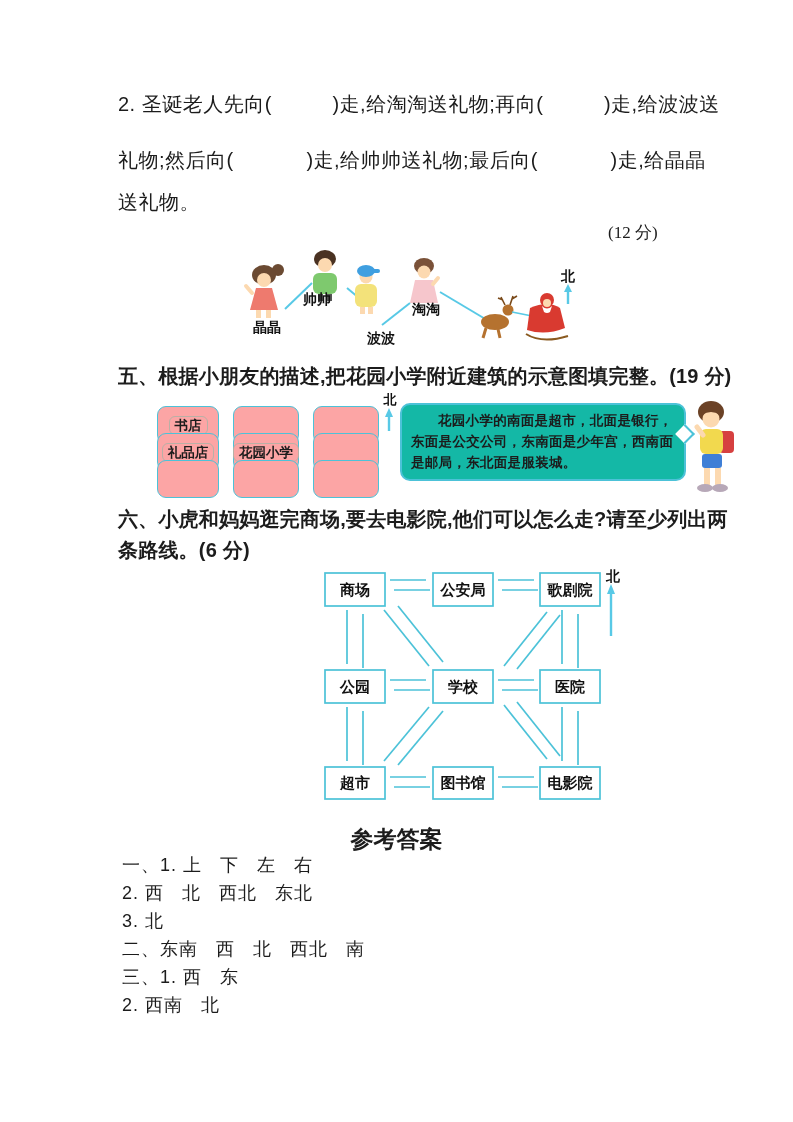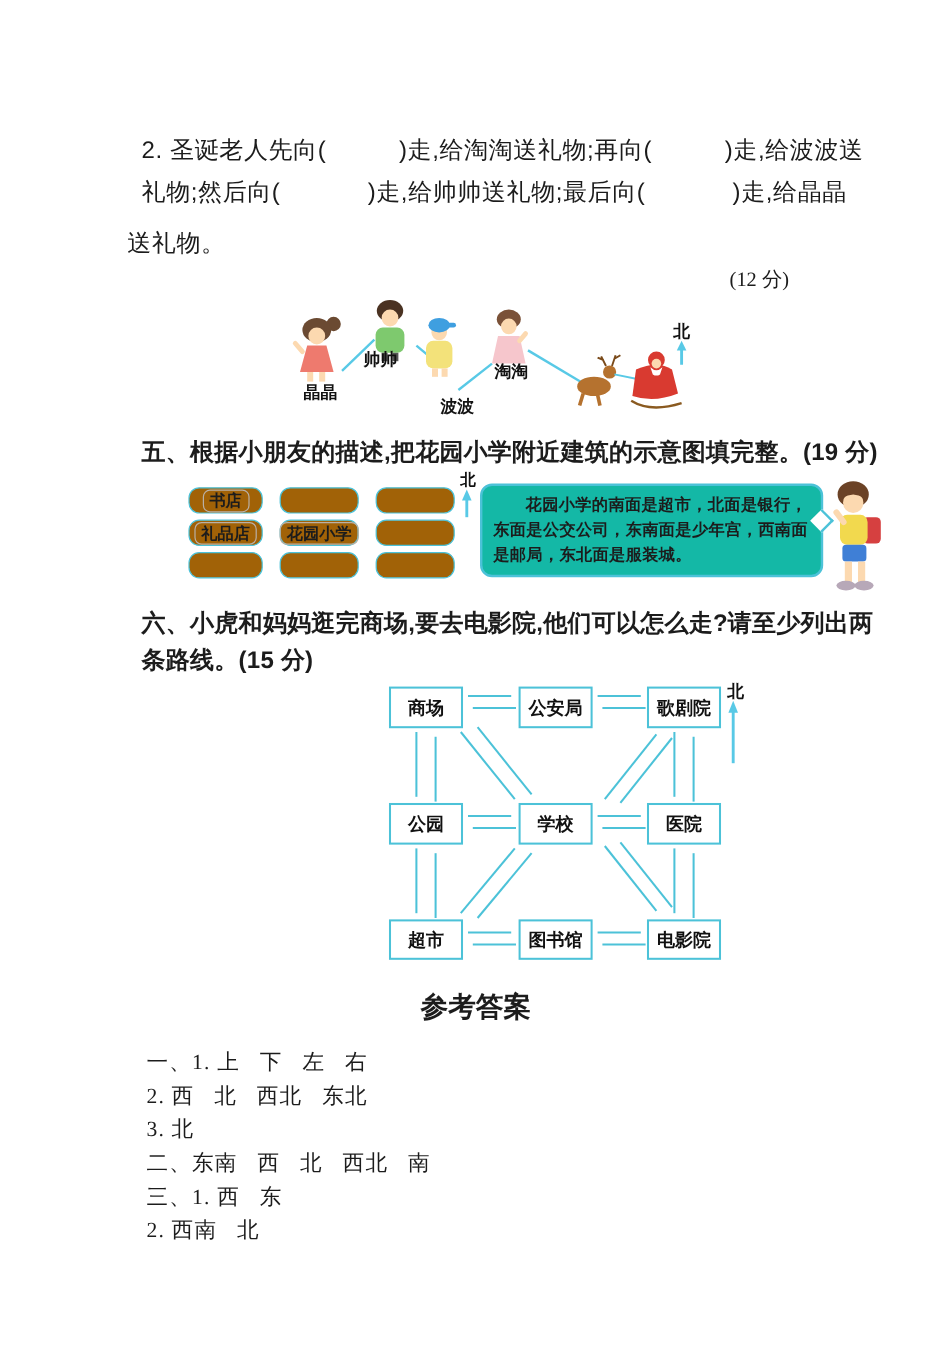--- a/index.html
+++ b/index.html
@@ -3,42 +3,42 @@
 <meta charset="utf-8">
 <style>
   html,body{margin:0;padding:0;}
   body{width:793px;height:1122px;position:relative;background:#ffffff;overflow:hidden;
        font-family:"Liberation Sans",sans-serif;color:#1c1c1c;}
   .abs{position:absolute;}
   .qline{font-size:20px;font-weight:500;white-space:pre;letter-spacing:0.5px;}
   .score{font-size:17px;font-family:"Liberation Serif",serif;}
   .heading{font-size:20px;font-weight:600;white-space:pre;letter-spacing:0.2px;}
   
-  .gcell{position:absolute;width:62px;height:22px;border:1.6px solid #4cc2d8;border-radius:9px;
-         display:flex;align-items:center;justify-content:center;background:#a16207;box-sizing:border-box;}
+  .gcell{position:absolute;width:62px;height:38px;border:1.6px solid #4cc2d8;border-radius:9px;
+         display:flex;align-items:center;justify-content:center;background:#fca5a5;box-sizing:border-box;}
   .gcell .inner{font-size:13.5px;font-weight:600;line-height:17px;padding:0 5px;border:1px solid #b9b0a6;
          border-radius:6px;font-family:"Liberation Serif",serif;white-space:nowrap;}
   .gcell.empty .inner{border:none;}
   
   .bubble{position:absolute;left:400px;top:403px;width:264px;height:64px;border:2px solid #4cc2d8;
           border-radius:10px;background:#14b8a6;padding:5px 9px;font-size:13.5px;line-height:21px;
           font-family:"Liberation Serif",serif;font-weight:600;text-indent:2em;letter-spacing:0.3px;}
   .bubble::after{content:'';position:absolute;right:-8px;top:22px;width:12px;height:12px;background:#fff;
           border-top:2px solid #4cc2d8;border-right:2px solid #4cc2d8;transform:rotate(45deg);}
   
   .ans-title{position:absolute;left:0;right:0;top:824px;text-align:center;font-size:23px;font-weight:600;}
-  .ans-line{position:absolute;left:122px;font-size:18px;font-family:Liberation Serif, serif;white-space:pre;letter-spacing:1px;margin-top:20px;}
+  .ans-line{position:absolute;left:122px;font-size:18px;font-family:Liberation Sans, sans-serif;white-space:pre;letter-spacing:1px;}
   svg text{font-family:"Liberation Serif",serif;}
 </style>
 </head>
 <body>
 
-<div class="abs qline" style="left:118px;top:112px;">2. 圣诞老人先向(          )走,给淘淘送礼物;再向(          )走,给波波送</div>
+<div class="abs qline" style="left:118px;top:91px;">2. 圣诞老人先向(          )走,给淘淘送礼物;再向(          )走,给波波送</div>
 <div class="abs qline" style="left:118px;top:147px;">礼物;然后向(            )走,给帅帅送礼物;最后向(            )走,给晶晶</div>
-<div class="abs qline" style="left:106px;top:189px;">送礼物。</div>
+<div class="abs qline" style="left:118px;top:189px;">送礼物。</div>
 <div class="abs score" style="left:608px;top:221px;text-align:center;">(12 分)</div>
 
 <svg class="abs" style="left:200px;top:248px;" width="400" height="108" viewBox="0 0 400 108">
 
   <g stroke="#58c9e6" stroke-width="2">
     <line x1="85" y1="61" x2="112" y2="35"></line>
     <line x1="147" y1="40" x2="159" y2="50"></line>
     <line x1="182" y1="77" x2="210" y2="55"></line>
     <line x1="240" y1="44" x2="287" y2="72"></line>
   </g>
@@ -153,21 +153,21 @@
   <rect x="17" y="32" width="23" height="25" rx="6" fill="#f2d94e"></rect>
   <line x1="20" y1="38" x2="14" y2="30" stroke="#fcd9b0" stroke-width="5" stroke-linecap="round"></line>
   <rect x="19" y="57" width="20" height="14" rx="3" fill="#3f7fd6"></rect>
   <rect x="21" y="71" width="6" height="17" fill="#fcd9b0"></rect>
   <rect x="32" y="71" width="6" height="17" fill="#fcd9b0"></rect>
   <ellipse cx="22" cy="91" rx="8" ry="4" fill="#b7a8b8"></ellipse>
   <ellipse cx="37" cy="91" rx="8" ry="4" fill="#b7a8b8"></ellipse>
 </svg>
 
 <div class="abs heading" style="left:118px;top:506px;">六、小虎和妈妈逛完商场,要去电影院,他们可以怎么走?请至少列出两</div>
-<div class="abs heading" style="left:118px;top:537px;">条路线。(15 分)</div>
+<div class="abs heading" style="left:118px;top:537px;">条路线。(6 分)</div>
 
 <svg class="abs" style="left:320px;top:562px;" width="335" height="248" viewBox="0 0 335 248">
   <g stroke="#4cc2d8" stroke-width="1.7">
 
     <line x1="70" y1="18" x2="106" y2="18"></line>
       <line x1="74" y1="28" x2="110" y2="28"></line>
     <line x1="178" y1="18" x2="214" y2="18"></line>
       <line x1="182" y1="28" x2="218" y2="28"></line>
     <line x1="70" y1="118" x2="106" y2="118"></line>
       <line x1="74" y1="128" x2="110" y2="128"></line>

